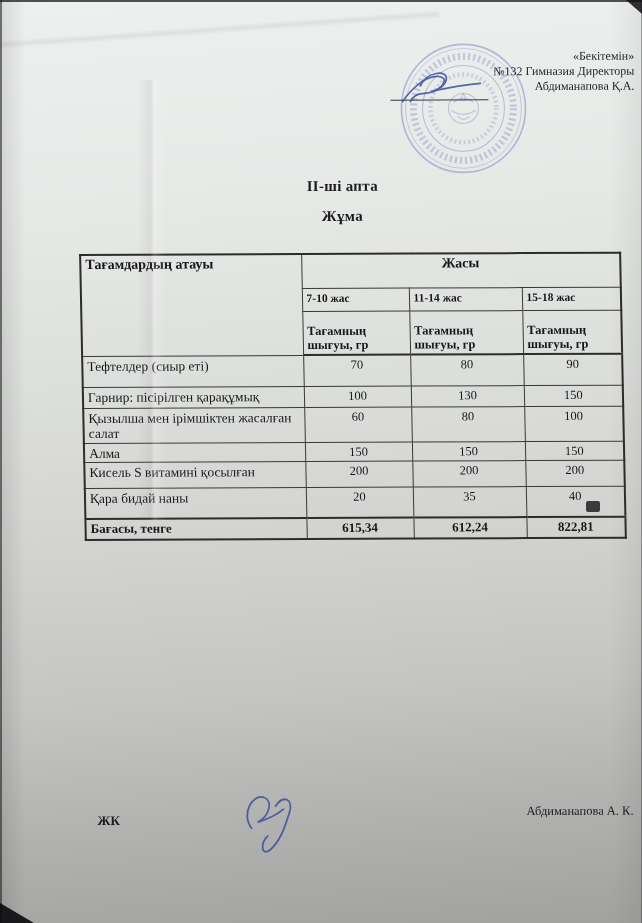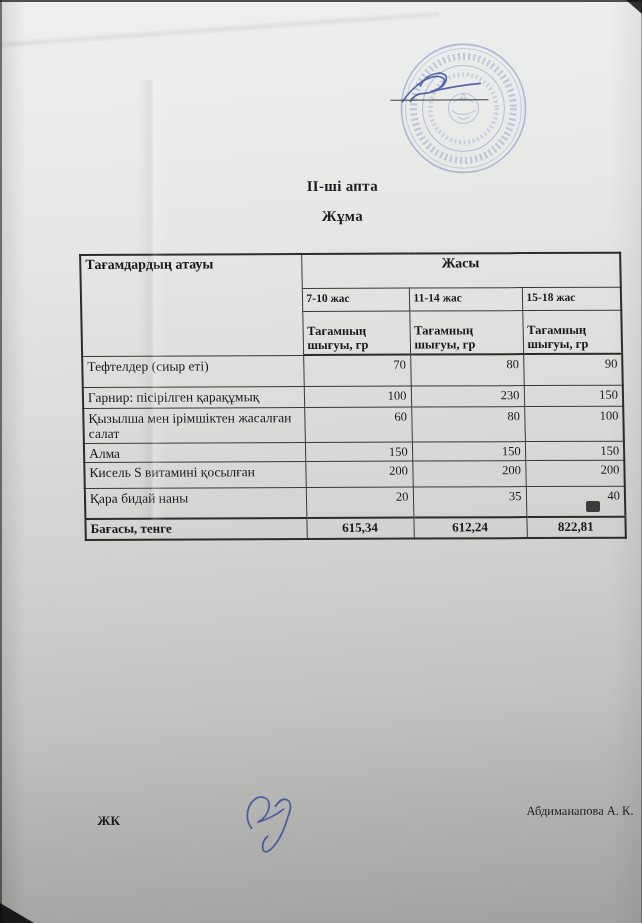--- a/index.html
+++ b/index.html
@@ -45,21 +45,21 @@
   .table-wrap { position:absolute; left:80px; top:253px; transform:skewX(0.9deg); transform-origin:top left; }
   table.menu { border-collapse:collapse; table-layout:fixed; width:540px;
     border:2px solid #2c2c28; color:#17171a; }
   table.menu td { border:1px solid #3a3a35; padding:1px 4px; vertical-align:top; overflow:hidden; }
   td.name-h { font-weight:bold; font-size:14px; vertical-align:middle; padding-left:5px; }
   td.jasy { font-weight:bold; font-size:14px; text-align:center; vertical-align:middle; }
   tr.r-age td { font-weight:bold; font-size:11.5px; padding-top:3px; }
   tr.r-sub td { font-weight:bold; font-size:12.5px; line-height:1.18; padding-top:12px;
     border-bottom:2.5px solid #2c2c28; }
   tr.r-data td.dish { font-size:13.5px; padding-top:2px; line-height:1.15; }
-  tr.r-data td.val { font-size:12.5px; text-align:right; padding-top:2px;border-radius:6px; }
+  tr.r-data td.val { font-size:12.5px; text-align:center; padding-top:2px;border-radius:6px; }
   tr.r-total td { font-weight:bold; font-size:13px; border-top:2px solid #2c2c28; vertical-align:middle; }
   tr.r-total td.val { text-align:center; }
 
   .foot-left { position:absolute; left:96px; top:812px; font-size:13px; font-weight:bold; }
   .foot-right { position:absolute; right:10px; top:805px; font-size:12.5px; }
   .foot-sig { position:absolute; left:236px; top:786px; width:70px; height:74px; }
 </style>
 </head>
 <body>
 
@@ -72,20 +72,25 @@
         <ellipse cx="66" cy="66" rx="58" ry="60" stroke-width="0.8" opacity="0.45"></ellipse>
         <ellipse cx="66" cy="66" rx="41" ry="43" stroke-width="1.0" opacity="0.5"></ellipse>
         <ellipse cx="66" cy="66" rx="50" ry="52" stroke-width="7" stroke-dasharray="2.2 2.9" opacity="0.38"></ellipse>
         <ellipse cx="66" cy="66" rx="33" ry="34" stroke-width="4.5" stroke-dasharray="2 2.6" opacity="0.3"></ellipse>
         <circle cx="66" cy="66" r="15" stroke-width="1" opacity="0.45"></circle>
         <path d="M56,60 q10,-8 20,0 M54,68 q12,8 24,0 M60,74 q6,6 12,0" stroke-width="1.2" opacity="0.4"></path>
         <path d="M66,51 l3,7 -6,0 z" stroke-width="1" opacity="0.4"></path>
       </g>
     </svg>
 
+    <div class="approval">
+      <div>«Бекітемін»</div>
+      <div>№132 Гимназия Директоры</div>
+      <div>Абдиманапова Қ.А.</div>
+    </div>
     <div class="sig-line"></div>
     <svg class="head-sig" viewBox="0 0 110 50">
       <g fill="none" stroke="#3c4e9e" stroke-width="1.7" stroke-linecap="round" opacity="0.85">
         <path d="M6,38 C16,24 30,12 42,13 C54,14 46,26 34,28 C48,25 62,22 84,20"></path>
         <path d="M24,22 C30,8 52,6 50,16 C48,25 36,30 26,30 C20,30 16,34 14,38"></path>
       </g>
     </svg>
 
     <div class="title-week">ІІ-ші апта</div>
     <div class="title-day">Жұма</div>
@@ -115,21 +120,21 @@
         </tr>
         <tr class="r-data" style="height:31px">
           <td class="dish">Тефтелдер (сиыр еті)</td>
           <td class="val">70</td>
           <td class="val">80</td>
           <td class="val">90</td>
         </tr>
         <tr class="r-data" style="height:21px">
           <td class="dish">Гарнир: пісірілген қарақұмық</td>
           <td class="val">100</td>
-          <td class="val">230</td>
+          <td class="val">130</td>
           <td class="val">150</td>
         </tr>
         <tr class="r-data" style="height:32px">
           <td class="dish">Қызылша мен ірімшіктен жасалған салат</td>
           <td class="val">60</td>
           <td class="val">80</td>
           <td class="val">100</td>
         </tr>
         <tr class="r-data" style="height:16px">
           <td class="dish">Алма</td>

